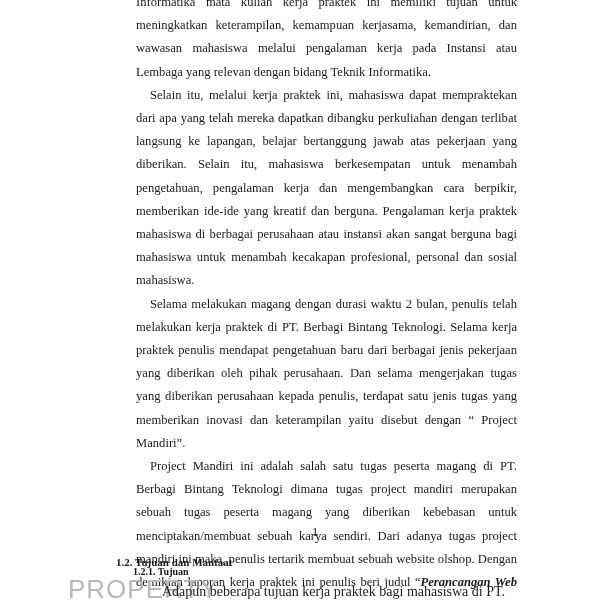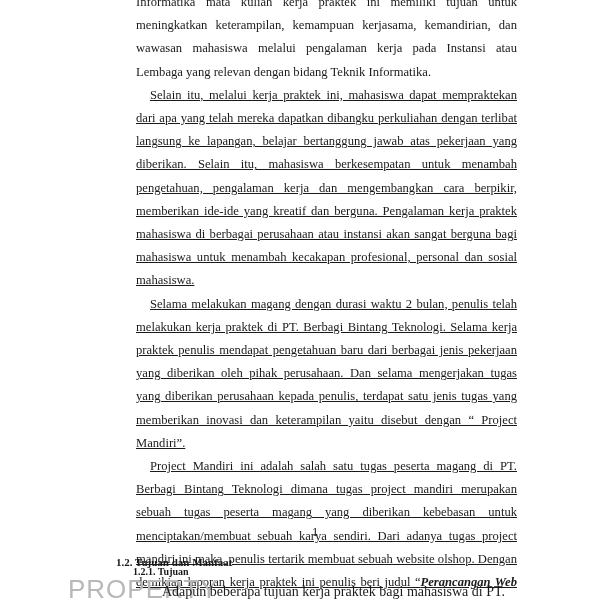--- a/index.html
+++ b/index.html
@@ -6,21 +6,21 @@
   body { width: 600px; height: 600px; overflow: hidden; position: relative; }
   .page {
     position: absolute; left: 0; top: 0; width: 600px; height: 564px;
     font-family: "Liberation Serif", serif; color: #1a1a1a;
   }
   .body-text {
     position: absolute; left: 136px; width: 381px; top: -9px;
     font-size: 12.6px; line-height: 23.2px; text-align: justify;
   }
   .body-text p { margin: 0; text-indent: 0; }
-  .body-text p.indent { text-indent: 14px; text-decoration: underline; }
+  .body-text p.indent { text-indent: 14px; }
   .body-text p.noindent { text-indent: 0; }
   .bi { font-weight: bold; font-style: italic; }
   .page-number {
     position: absolute; left: 312px; top: 525px; font-size: 12.6px;
   }
   .heading-2 {
     position: absolute; left: 116px; top: 556px; font-size: 11px; font-weight: bold;
   }
   .heading-3 {
     position: absolute; left: 133px; top: 566px; font-size: 10px; font-weight: bold;

